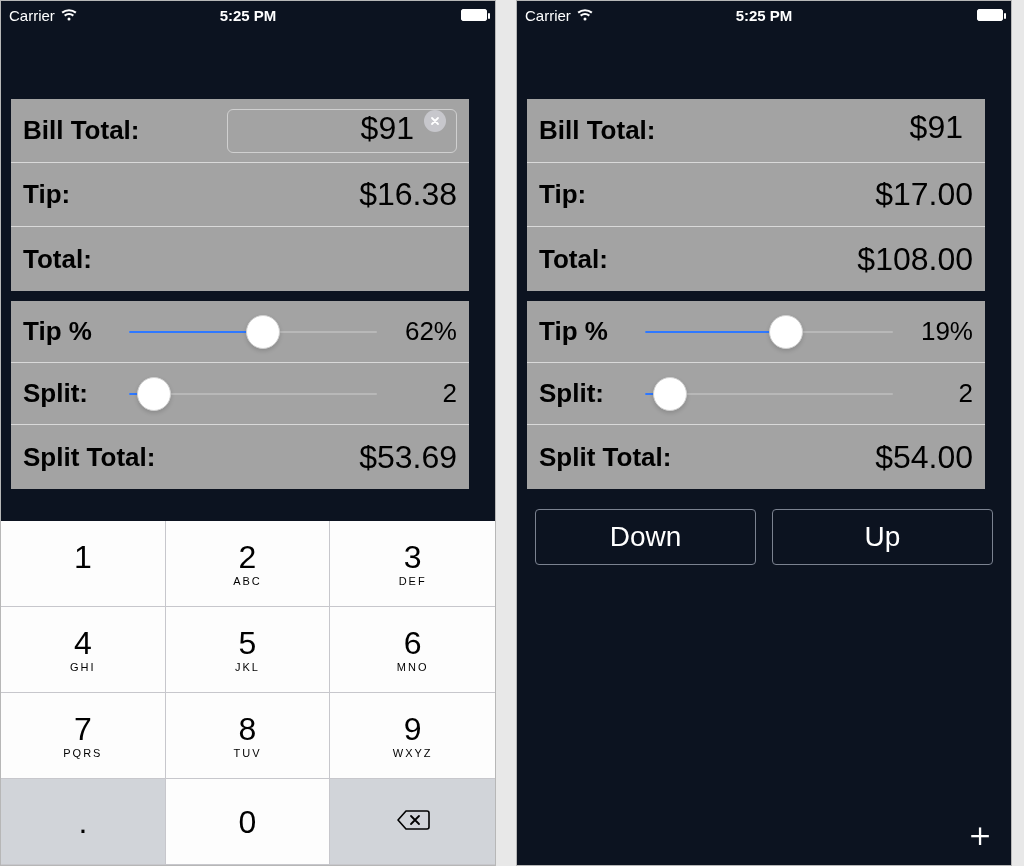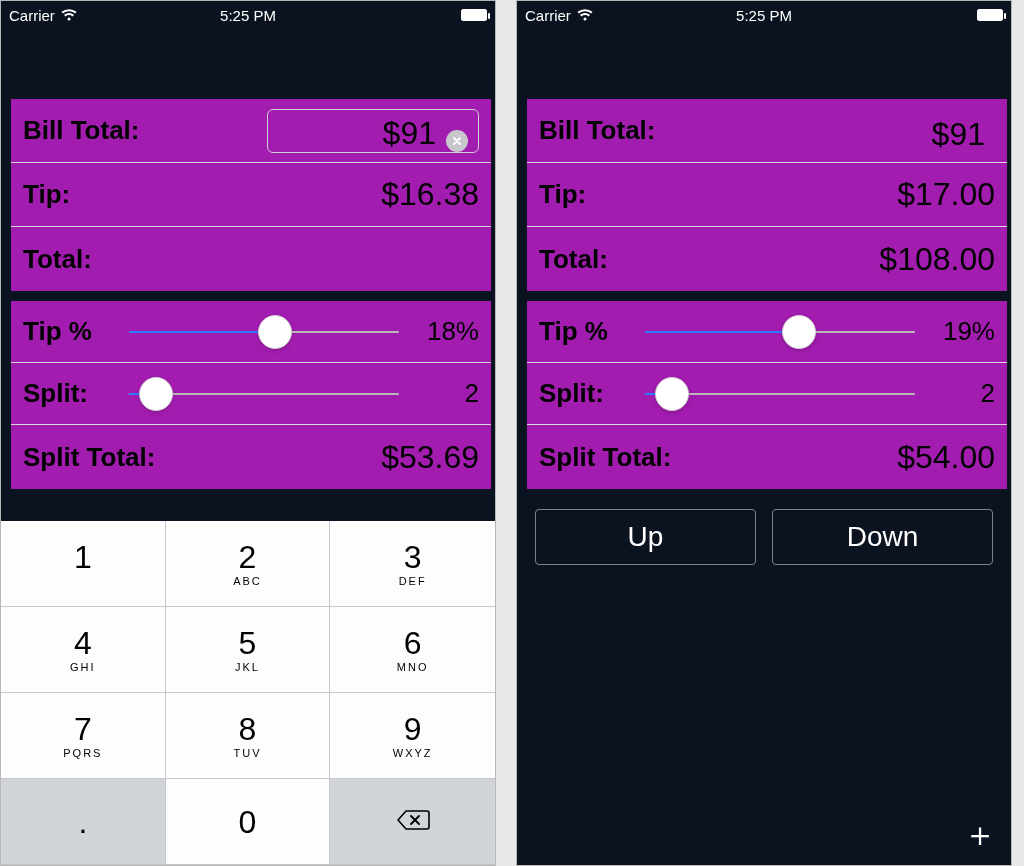--- a/index.html
+++ b/index.html
@@ -32,38 +32,38 @@
     display: flex;
     align-items: center;
     height: 28px;
     padding: 0 8px;
     font-size: 15px;
     color: #fff;
     justify-content: space-between;
   }
   .status-left { display: flex; align-items: center; gap: 6px; }
   .status-right { display: flex; align-items: center; gap: 6px; }
-  .status-center { font-weight: 400; position: absolute; left: 0; right: 0; text-align: center; }
+  .status-center { font-weight: 700; position: absolute; left: 0; right: 0; text-align: center; }
   .battery {
     width: 26px; height: 12px;
     border: 1.5px solid #fff; border-radius: 2px;
     position: relative;
   }
   .battery::after {
     content: ""; position: absolute; right: -4px; top: 3px;
     width: 2px; height: 6px; background: #fff; border-radius: 1px;
   }
   .battery .fill {
     background: #fff; height: 100%; width: 100%;
   }
 
   
   .card {
-    background: #a21caf;
-    margin: 10px 4px 10px 10px;
+    background: #a3a3a3;
+    margin: 10px 26px 10px 10px;
     color: #000;
   }
   .card.first { margin-top: 70px; }
   .row {
     display: flex;
     justify-content: space-between;
     align-items: center;
     height: 64px;
     padding: 0 12px;
     border-bottom: 1px solid #d9d9d9;
@@ -76,26 +76,26 @@
   }
   .row .value {
     font-size: 32px;
     font-weight: 400;
     color: #000;
     text-align: left;
   }
 
   
   .bill-input-wrap {
-    display: flex; align-items: flex-end;
+    display: flex; align-items: flex-start;
     border: 1px solid #d0d0d0;
     border-radius: 6px;
     height: 44px;
     padding: 0 10px;
-    width: 212px;
+    width: 230px;
     justify-content: flex-end;
   }
   .bill-input {
     font-size: 32px;
     text-align: right;
     flex: 1 1 auto;
   }
   .clear-circle {
     width: 22px; height: 22px; border-radius: 50%;
     background: #c7c7cc;
@@ -260,21 +260,21 @@
     </div>
 
     <div class="card">
       <div class="slider-row">
         <span class="label">Tip %</span>
         <div class="slider">
           <div class="track"></div>
           <div class="track-fill" style="width:54%"></div>
           <div class="thumb" style="left:54%"></div>
         </div>
-        <span class="svalue">18%</span>
+        <span class="svalue">62%</span>
       </div>
       <div class="slider-row">
         <span class="label">Split:</span>
         <div class="slider">
           <div class="track"></div>
           <div class="track-fill" style="width:10%"></div>
           <div class="thumb" style="left:10%"></div>
         </div>
         <span class="svalue">2</span>
       </div>
@@ -393,22 +393,22 @@
         <span class="svalue">2</span>
       </div>
       <div class="row split-total-row">
         <span class="label">Split Total:</span>
         <span class="value">$54.00</span>
       </div>
     </div>
 
     <div class="round-section">
       <div class="round-buttons">
+        <div class="round-btn">Down</div>
         <div class="round-btn">Up</div>
-        <div class="round-btn">Down</div>
       </div>
     </div>
 
     <div class="plus-corner">
       <span>＋</span>
     </div>
   </div>
 
 </div>
 

